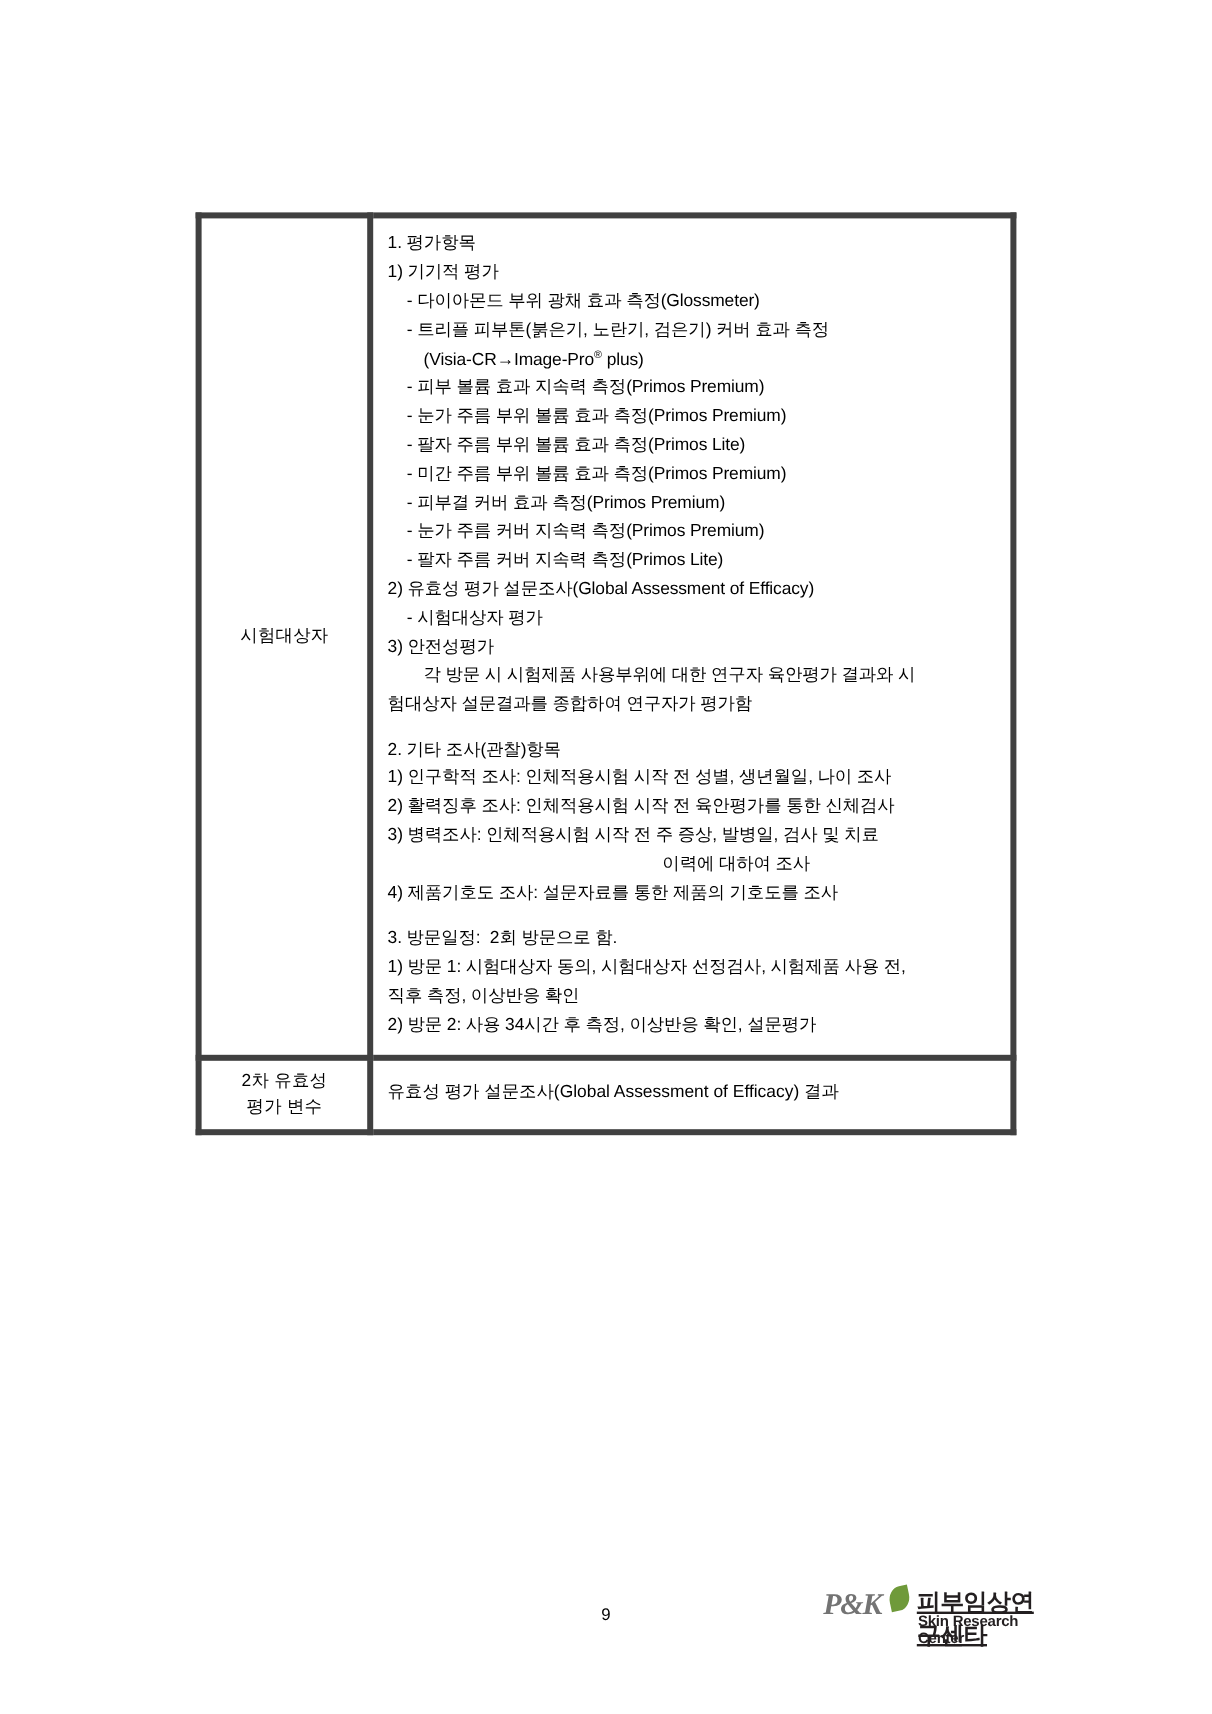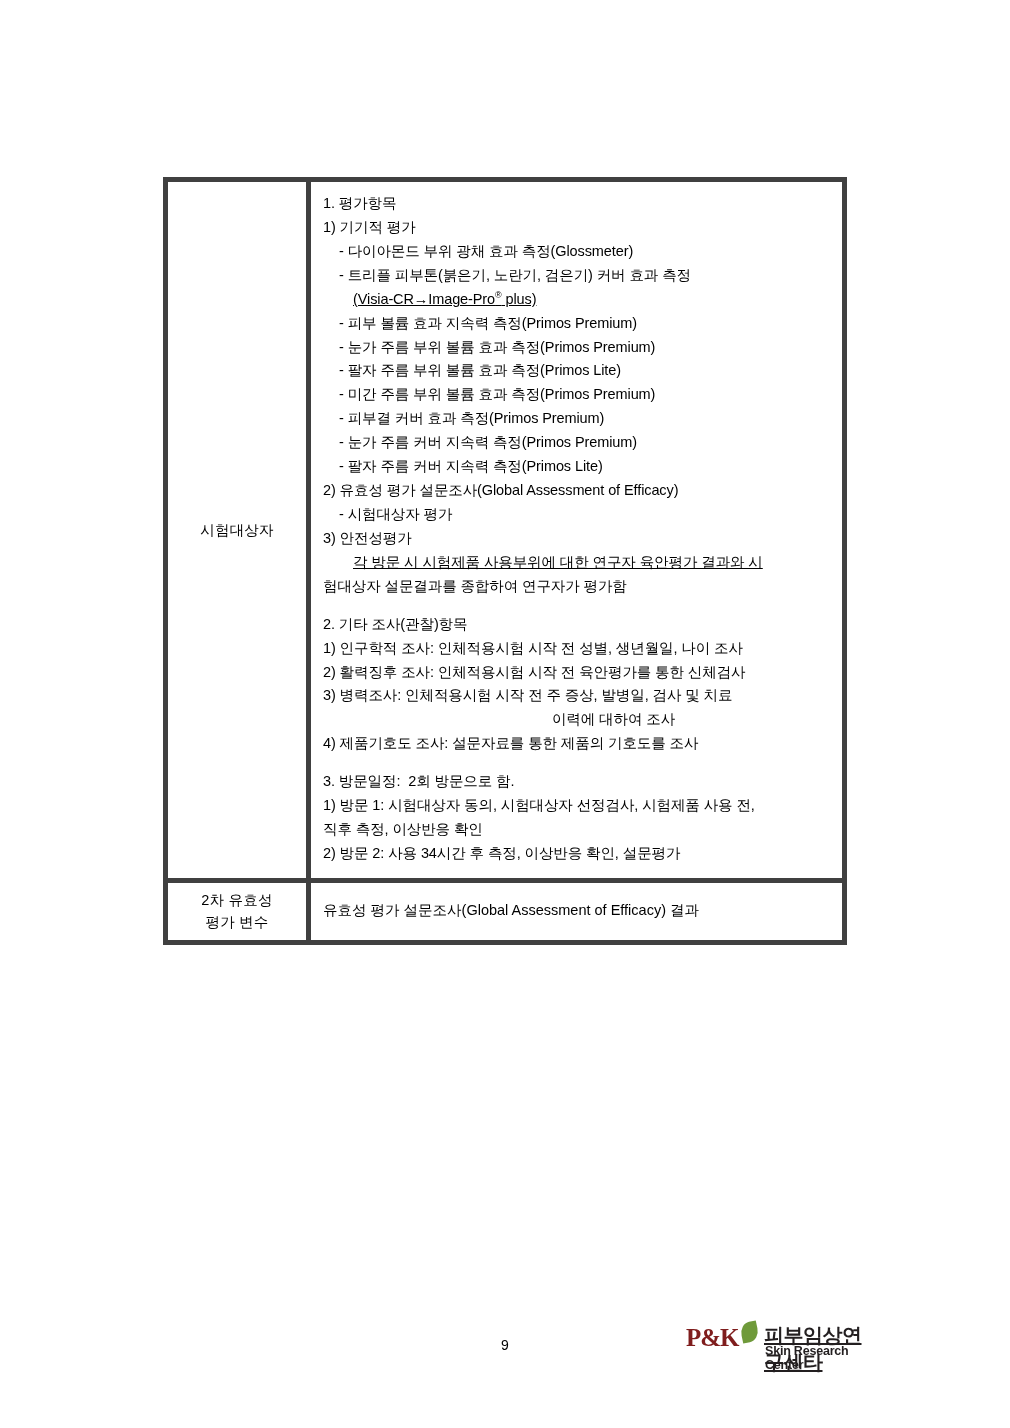--- a/index.html
+++ b/index.html
@@ -51,21 +51,21 @@
     padding: 16px 14px 18px 18px;
   }
   .ln {
     white-space: pre-wrap;
     font-size: 14.5px;
     line-height: 1.65;
     letter-spacing: -0.1px;
   }
   .ln.indent-1 { padding-left: 0px; }
   .ln.indent-2 { padding-left: 16px; }
-  .ln.indent-3 { padding-left: 30px; text-decoration: underline; }
+  .ln.indent-3 { padding-left: 30px; }
   .ln.indent-5 { padding-left: 74px; text-align: center; }
   .blank {
     height: 14px;
   }
   .just {
     text-align: justify;
     text-justify: inter-ideograph;
   }
   sup {
     font-size: 9px;
@@ -85,22 +85,23 @@
     top: 1320px;
     width: 190px;
     height: 48px;
   }
   .logo-pk {
     position: absolute;
     left: 0;
     top: 4px;
     font-family: "Liberation Serif", "DejaVu Serif", serif;
     font-weight: bold;
+    font-style: italic;
     font-size: 25px;
-    color: #7f1d1d;
+    color: #737373;
     letter-spacing: -1px;
   }
   .logo-leaf {
     position: absolute;
     left: 55px;
     top: 2px;
     width: 17px;
     height: 20px;
     background: #6f9a3a;
     border-radius: 60% 0 60% 0;

